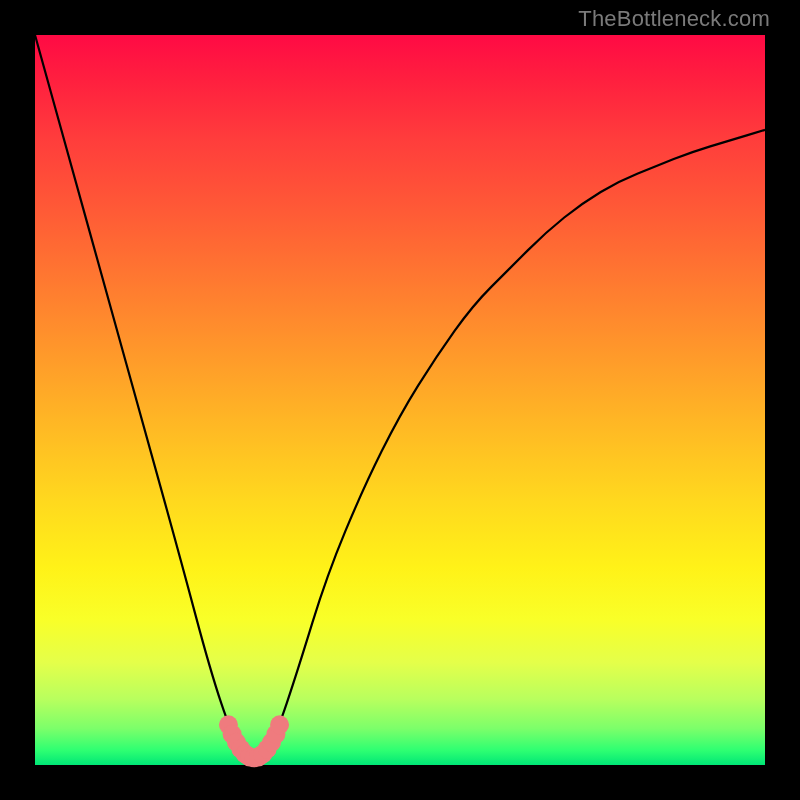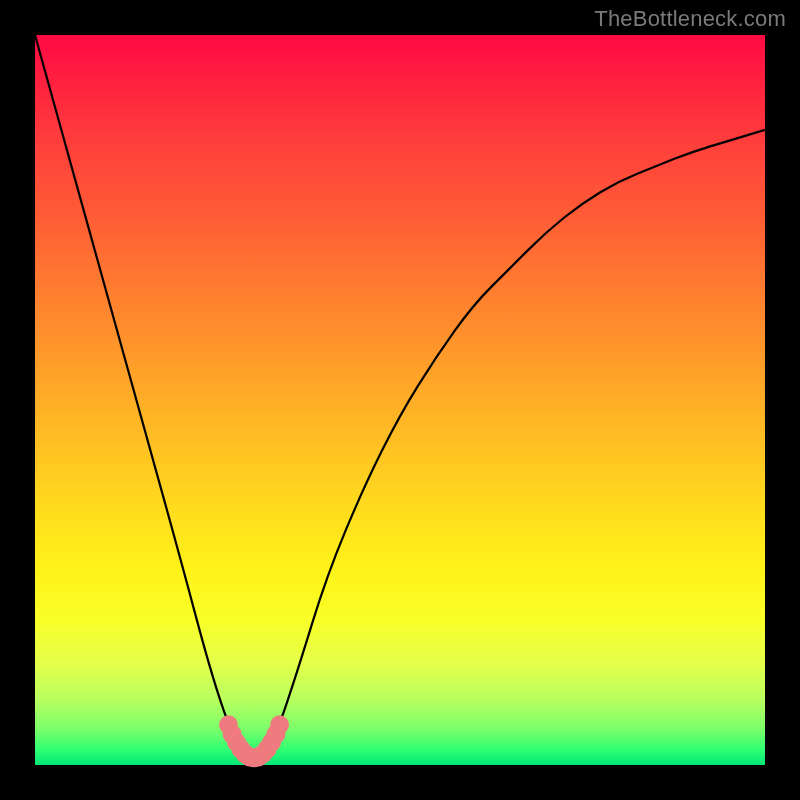--- a/index.html
+++ b/index.html
@@ -41,21 +41,21 @@
       #e4ff4a 86%,
       #b8ff5e 91%,
       #7cff6a 95%,
       #2eff72 98%,
       #00e676 100%
     );
   }
   .watermark {
     position: absolute;
     top: 6px;
-    right: 14px;
+    right: 30px;
     color: #7a7a7a;
     font-size: 22px;
     font-weight: 400;
     letter-spacing: 0.2px;
     user-select: none;
     text-align: center;
   }
   svg.curve {
     position: absolute;
     left: 0;

